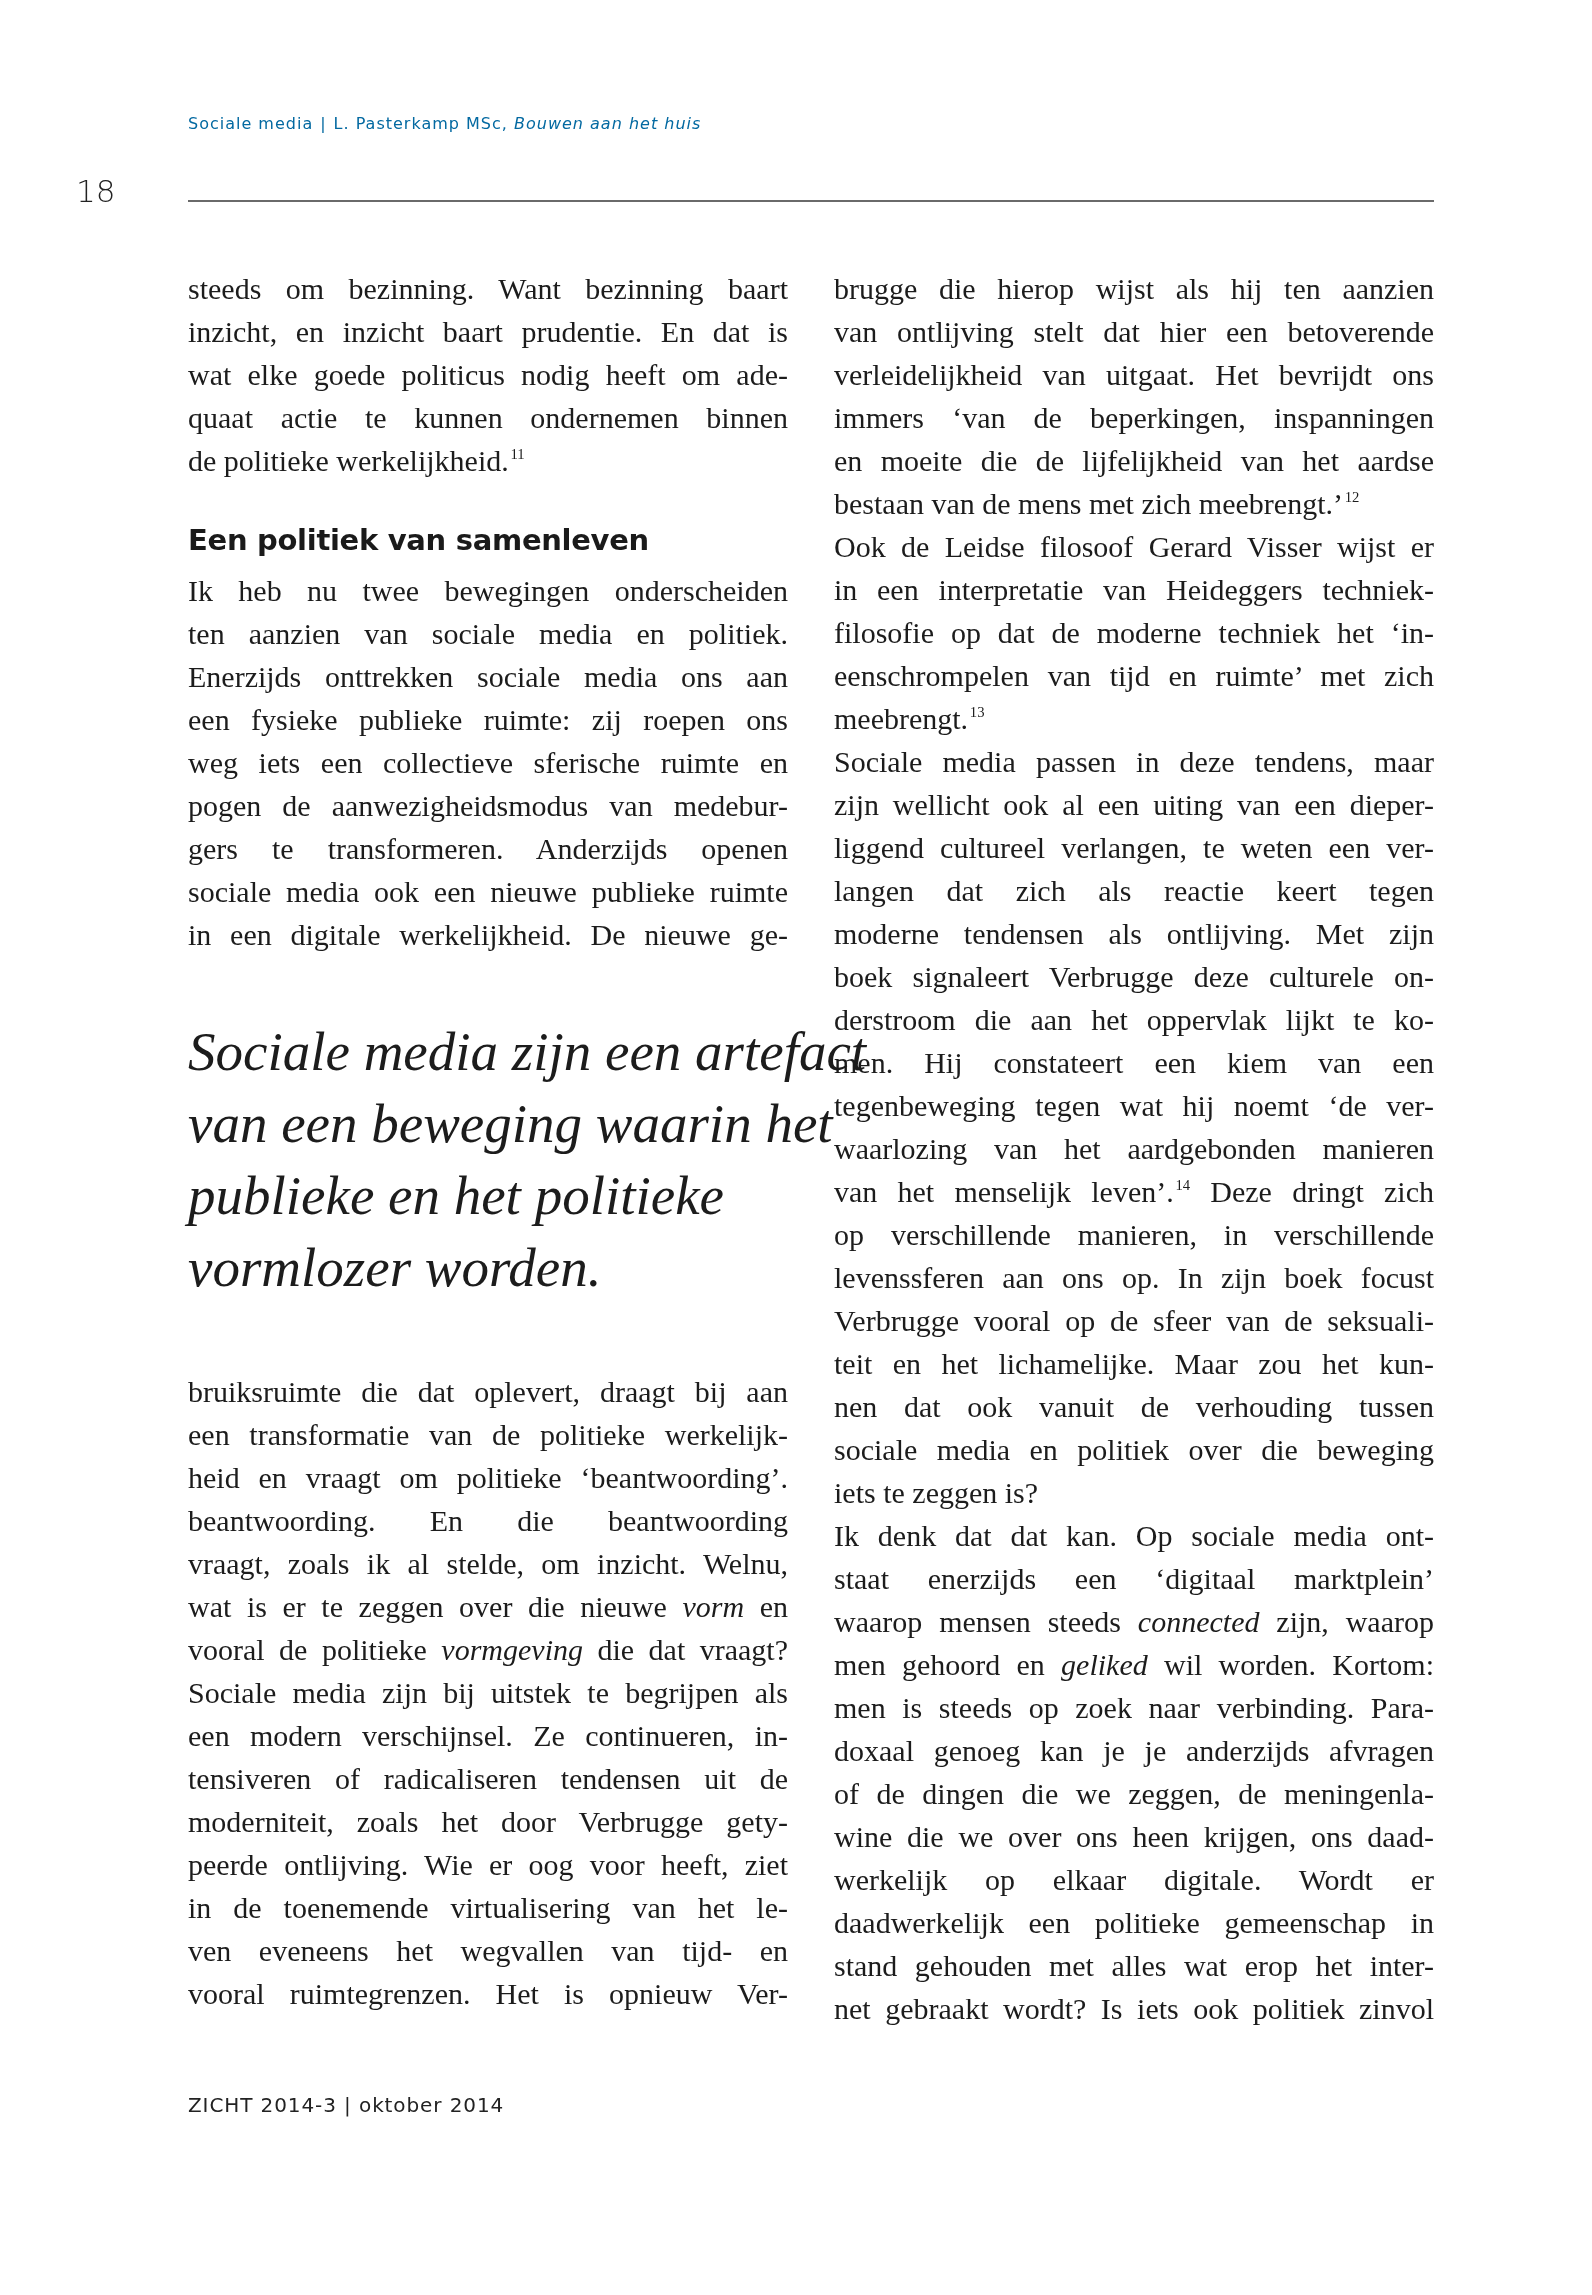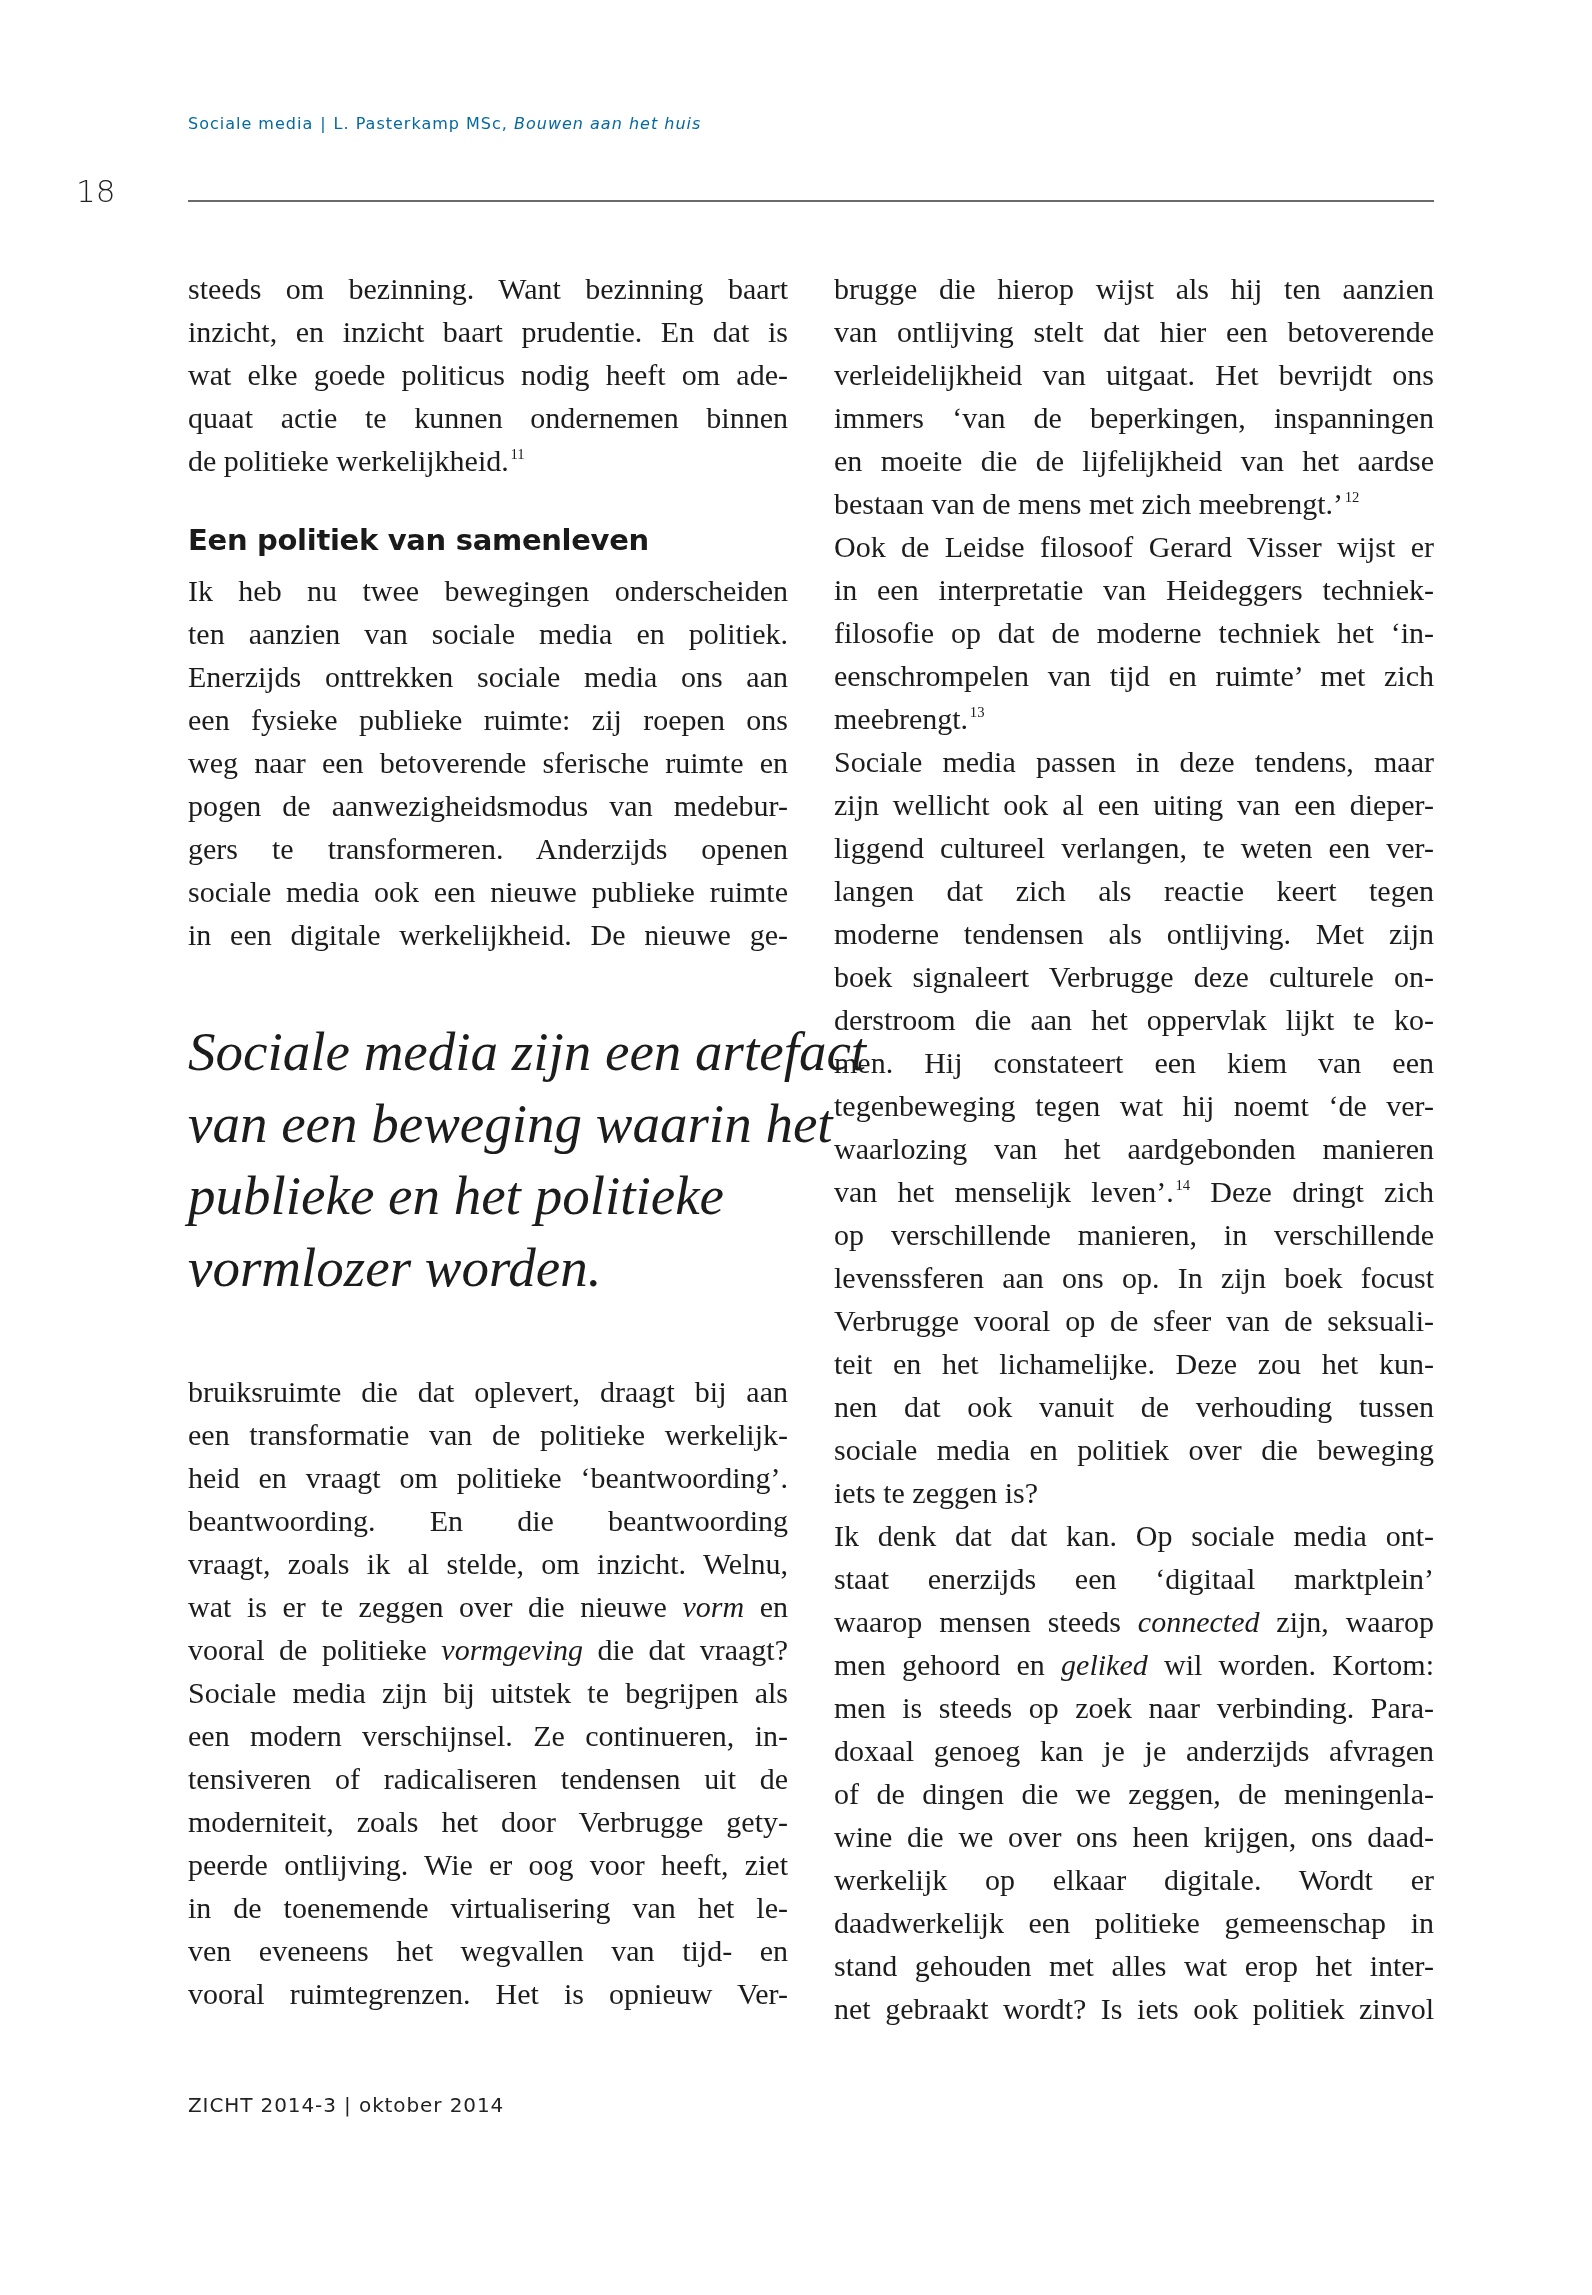--- a/index.html
+++ b/index.html
@@ -62,21 +62,21 @@
     <div class="line last"><span>de politieke werkelijkheid.</span><sup class="fn">11</sup></div>
   </div>
 
   <div class="section-heading">Een politiek van samenleven</div>
 
   <div>
     <div class="line">Ik heb nu twee bewegingen onderscheiden</div>
     <div class="line">ten aanzien van sociale media en politiek.</div>
     <div class="line">Enerzijds onttrekken sociale media ons aan</div>
     <div class="line">een fysieke publieke ruimte: zij roepen ons</div>
-    <div class="line">weg naar een betoverende sferische ruimte en</div>
+    <div class="line">weg iets een collectieve sferische ruimte en</div>
     <div class="line">pogen de aanwezigheidsmodus van medebur-</div>
     <div class="line">gers te transformeren. Anderzijds openen</div>
     <div class="line">sociale media ook een nieuwe publieke ruimte</div>
     <div class="line">in een digitale werkelijkheid. De nieuwe ge-</div>
   </div>
 
   <div class="pullquote">
     <div class="pq-line">Sociale media zijn een artefact</div>
     <div class="pq-line">van een beweging waarin het</div>
     <div class="pq-line">publieke en het politieke</div>
@@ -126,21 +126,21 @@
     <div class="line">moderne tendensen als ontlijving. Met zijn</div>
     <div class="line">boek signaleert Verbrugge deze culturele on-</div>
     <div class="line">derstroom die aan het oppervlak lijkt te ko-</div>
     <div class="line">men. Hij constateert een kiem van een</div>
     <div class="line">tegenbeweging tegen wat hij noemt ‘de ver-</div>
     <div class="line">waarlozing van het aardgebonden manieren</div>
     <div class="line"><span>van het menselijk leven’.</span><sup class="fn">14</sup><span> Deze dringt zich</span></div>
     <div class="line">op verschillende manieren, in verschillende</div>
     <div class="line">levenssferen aan ons op. In zijn boek focust</div>
     <div class="line">Verbrugge vooral op de sfeer van de seksuali-</div>
-    <div class="line">teit en het lichamelijke. Deze zou het kun-</div>
+    <div class="line">teit en het lichamelijke. Maar zou het kun-</div>
     <div class="line">nen dat ook vanuit de verhouding tussen</div>
     <div class="line">sociale media en politiek over die beweging</div>
     <div class="line last">iets te zeggen is?</div>
   </div>
   <div>
     <div class="line">Ik denk dat dat kan. Op sociale media ont-</div>
     <div class="line">staat enerzijds een ‘digitaal marktplein’</div>
     <div class="line"><span>waarop mensen steeds </span><i>connected</i><span> zijn, waarop</span></div>
     <div class="line"><span>men gehoord en </span><i>geliked</i><span> wil worden. Kortom:</span></div>
     <div class="line">men is steeds op zoek naar verbinding. Para-</div>

